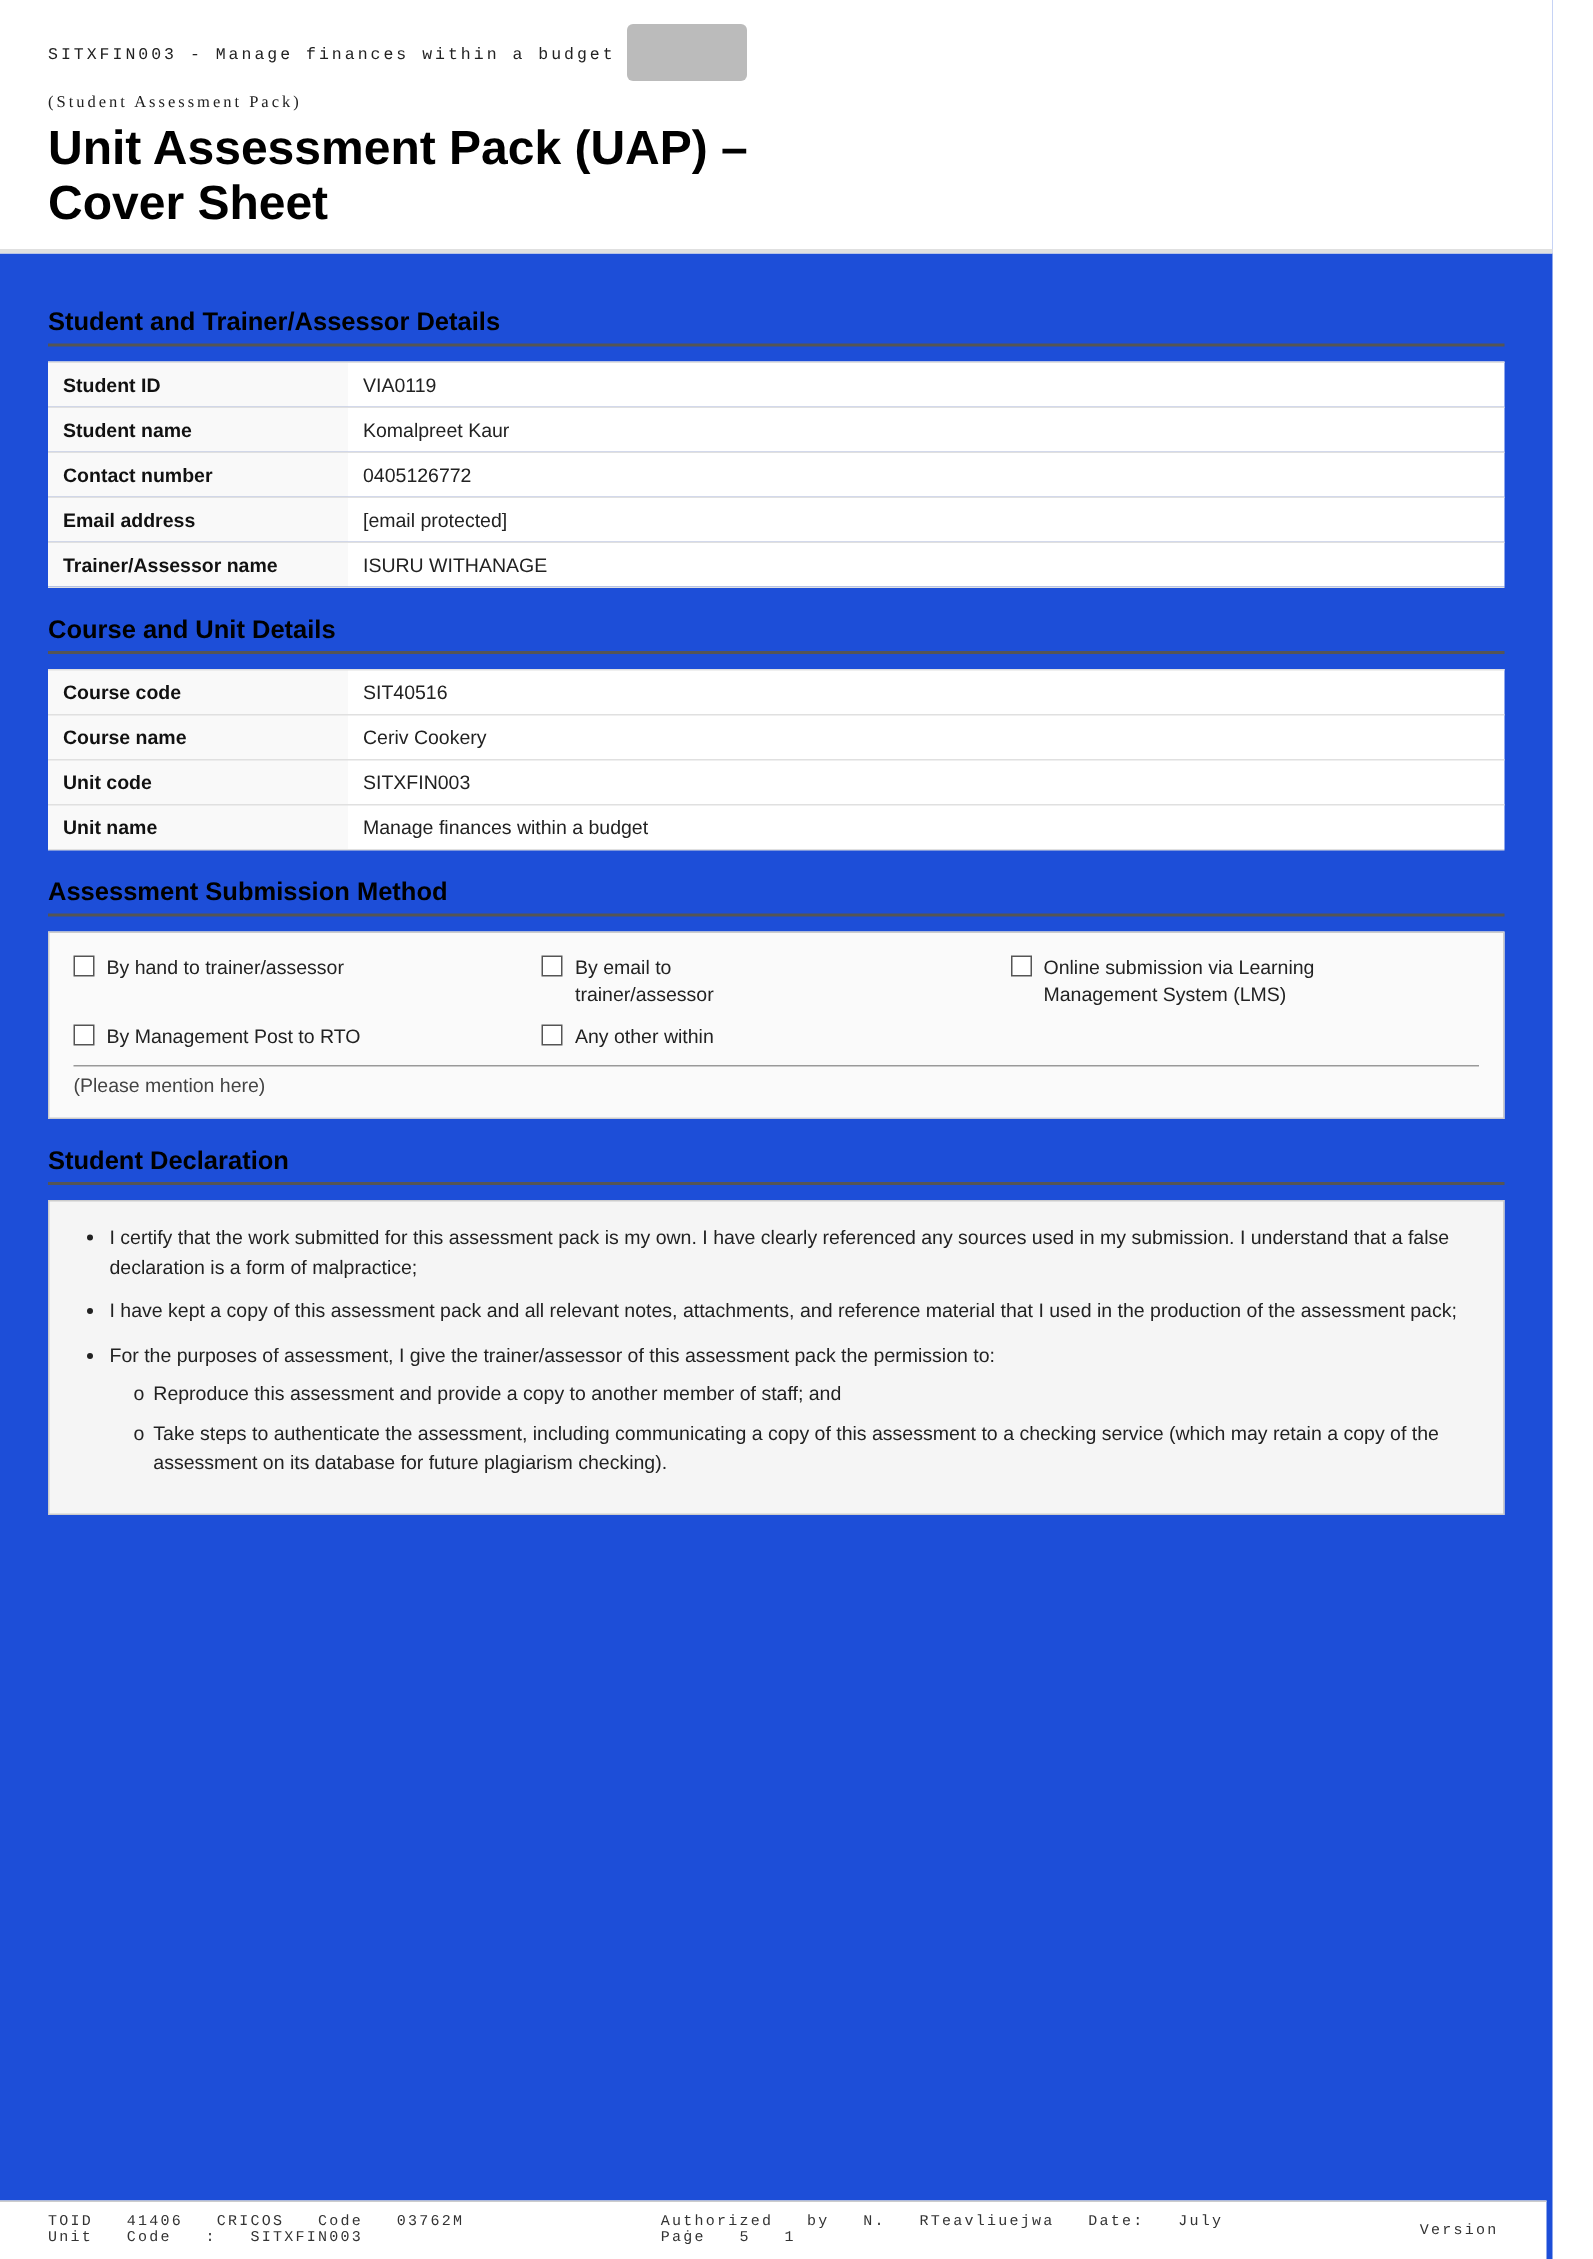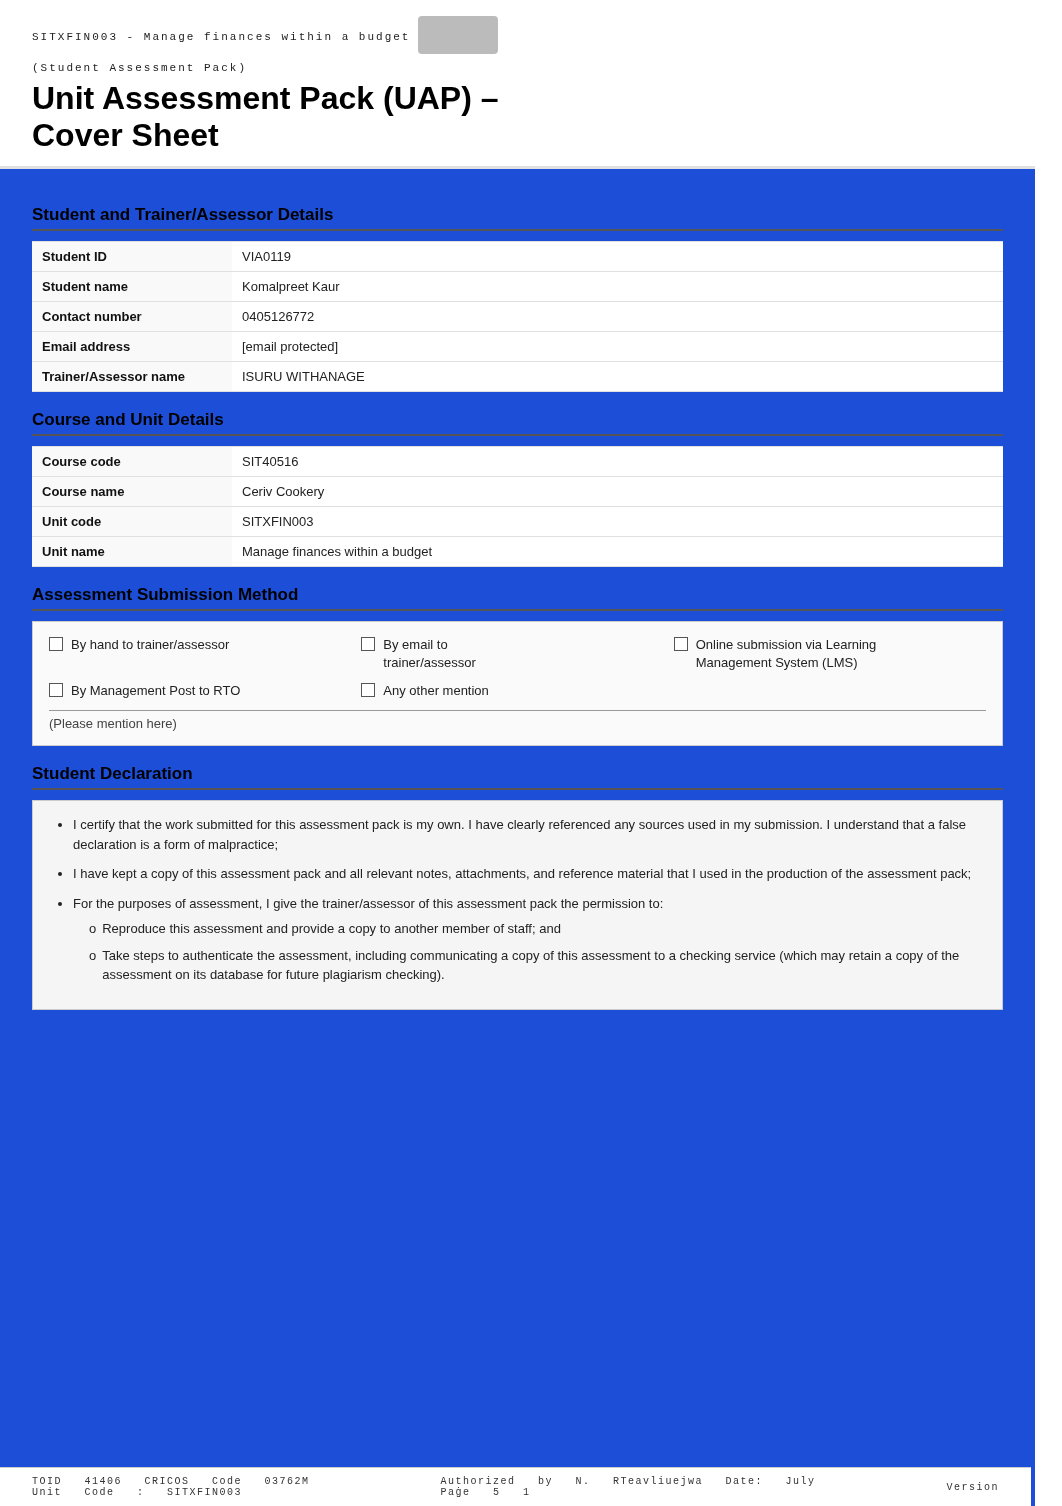--- a/index.html
+++ b/index.html
@@ -198,21 +198,21 @@
 </head>
 <body>
 
 <div class="page-wrapper">
 
   <div class="header">
     <div class="header-top-line">
       <span>SITXFIN003 - Manage finances within a budget</span>
       <span class="header-img-placeholder"></span>
     </div>
-    <div style="font-size:11px; letter-spacing:2px; font-family:Liberation Mono, monospace; margin-bottom:6px;">(Student Assessment Pack)</div>
+    <div style="font-size:11px; letter-spacing:2px; font-family:Liberation Serif, serif; margin-bottom:6px;">(Student Assessment Pack)</div>
     <div class="header-title">
       <span>Unit Assessment Pack (UAP) –</span><br>
       <span>Cover Sheet</span>
     </div>
   </div>
 
   <div class="main-content">
 
     <div class="section-title">Student and Trainer/Assessor Details</div>
     <table class="detail-table">
@@ -280,21 +280,21 @@
         </div>
       </div>
 
       <div class="submission-row">
         <div class="submission-cell">
           <span class="checkbox-icon"></span>
           <span class="submission-label">By Management Post to RTO</span>
         </div>
         <div class="submission-cell">
           <span class="checkbox-icon"></span>
-          <span class="submission-label">Any other mention</span>
+          <span class="submission-label">Any other within</span>
         </div>
         <div class="submission-cell"></div>
       </div>
 
       <div class="mention-line">
         <span>(Please mention here)</span>
       </div>
     </div>
 
     <div class="section-title">Student Declaration</div>

